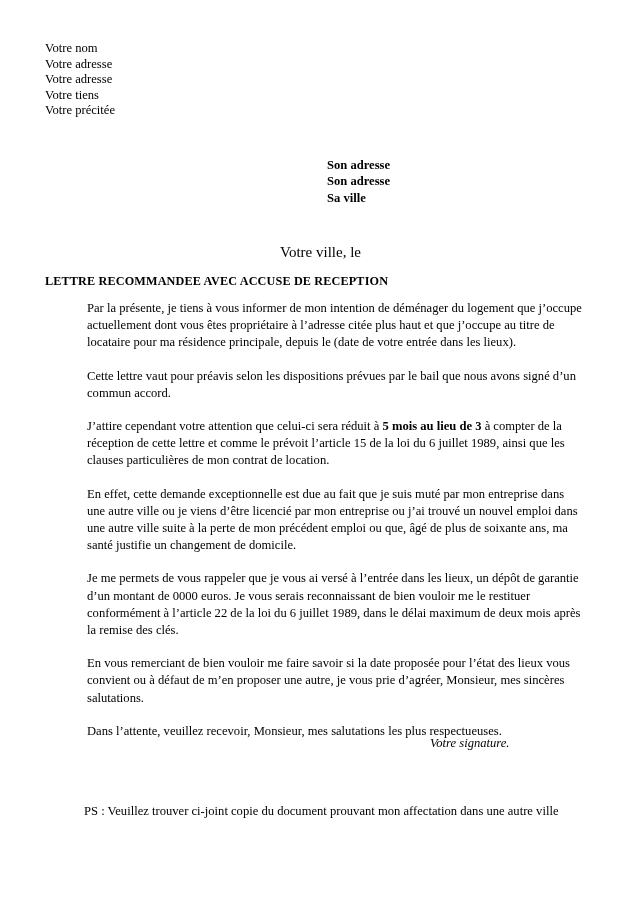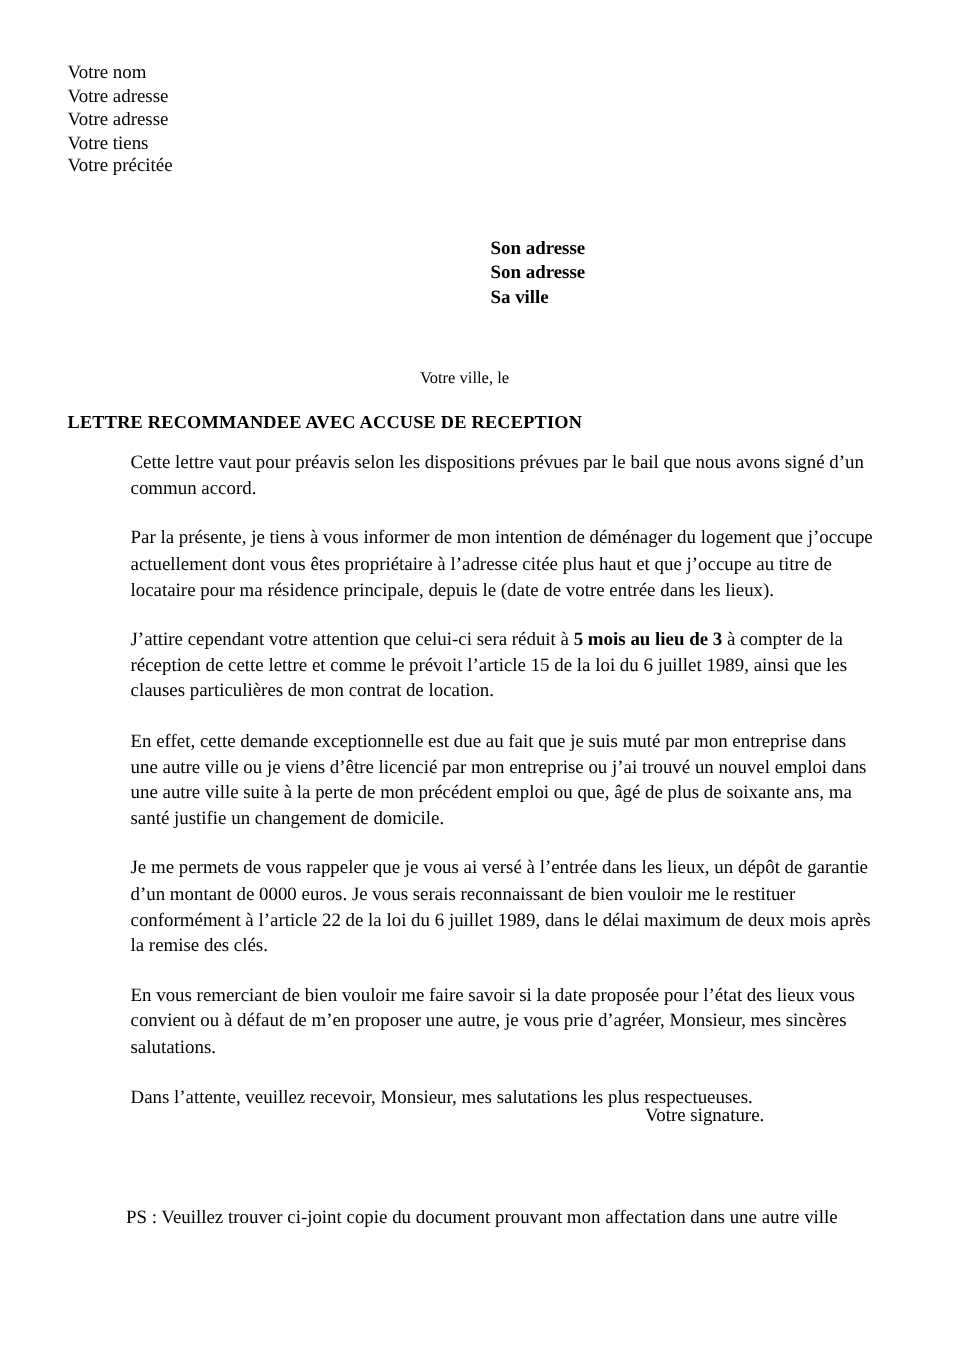--- a/index.html
+++ b/index.html
@@ -43,21 +43,21 @@
     line-height: 16.4px;
     font-weight: bold;
   }
   .recipient-line { white-space: pre; }
 
   
   .place-date {
     position: absolute;
     left: 268px;
     top: 244px;
-    font-size: 11px;
+    font-size: 15px;
     line-height: 16px;
     white-space: pre;
   }
 
   
   .subject-heading {
     position: absolute;
     left: 33px;
     top: 273px;
     font-size: 12.2px;
@@ -88,20 +88,21 @@
   .para b { font-weight: bold; }
 
   
   .signature {
     position: absolute;
     left: 418px;
     top: 735px;
     font-size: 12.6px;
     line-height: 16px;
     white-space: pre;
+    font-style: italic;
   }
 
   
   .postscript {
     position: absolute;
     left: 72px;
     top: 803px;
     width: 520px;
     font-size: 12.6px;
     line-height: 16px;
@@ -126,23 +127,23 @@
     <div class="recipient-line">Sa ville</div>
   </div>
 
   <div class="place-date">Votre ville, le</div>
 
   <div class="subject-heading">LETTRE RECOMMANDEE AVEC ACCUSE DE RECEPTION</div>
 
   <div class="body-block">
 
 
+    <p class="para">Par la présente, je tiens à vous informer de mon intention de déménager du logement que j’occupe actuellement dont vous êtes propriétaire à l’adresse citée plus haut et que j’occupe au titre de locataire pour ma  résidence principale, depuis le (date de votre entrée dans les lieux).</p>
+
     <p class="para">Cette lettre vaut pour préavis selon les dispositions prévues par le bail que nous avons signé d’un commun accord.</p>
-
-    <p class="para">Par la présente, je tiens à vous informer de mon intention de déménager du logement que j’occupe actuellement dont vous êtes propriétaire à l’adresse citée plus haut et que j’occupe au titre de locataire pour ma  résidence principale, depuis le (date de votre entrée dans les lieux).</p>
 
     <p class="para"><span>J’attire cependant votre attention que celui-ci sera réduit à </span><b>5 mois au lieu de 3</b><span> à compter de la réception de cette lettre et comme le prévoit l’article 15 de la loi du 6 juillet 1989, ainsi que les clauses particulières de mon contrat de location.</span></p>
 
     <p class="para">En effet, cette demande exceptionnelle est due au fait que je suis muté par mon entreprise dans une autre ville ou je viens d’être licencié par mon entreprise ou j’ai trouvé un nouvel emploi dans une autre ville suite à la perte de mon précédent emploi ou que, âgé de plus de soixante ans, ma santé justifie un changement de domicile.</p>
 
 
     <p class="para">Je me permets de vous rappeler que je vous ai versé à l’entrée dans les lieux, un dépôt de garantie d’un montant de 0000 euros. Je vous serais reconnaissant de bien vouloir me le restituer conformément à l’article 22 de la loi du 6 juillet 1989, dans le délai maximum de deux mois après la remise des clés.</p>
 
     <p class="para">En vous remerciant de bien vouloir me faire savoir si la date proposée pour l’état des lieux vous convient ou à défaut de m’en proposer une autre, je vous prie d’agréer, Monsieur, mes sincères salutations.</p>
 

